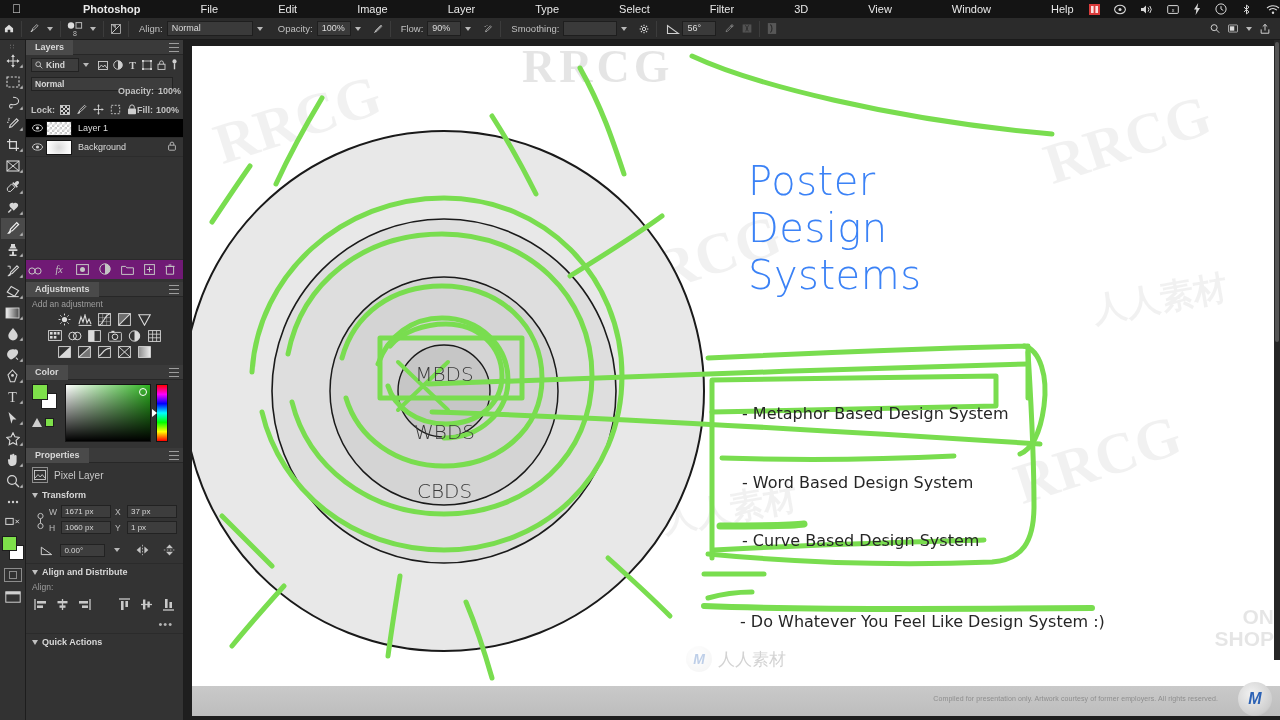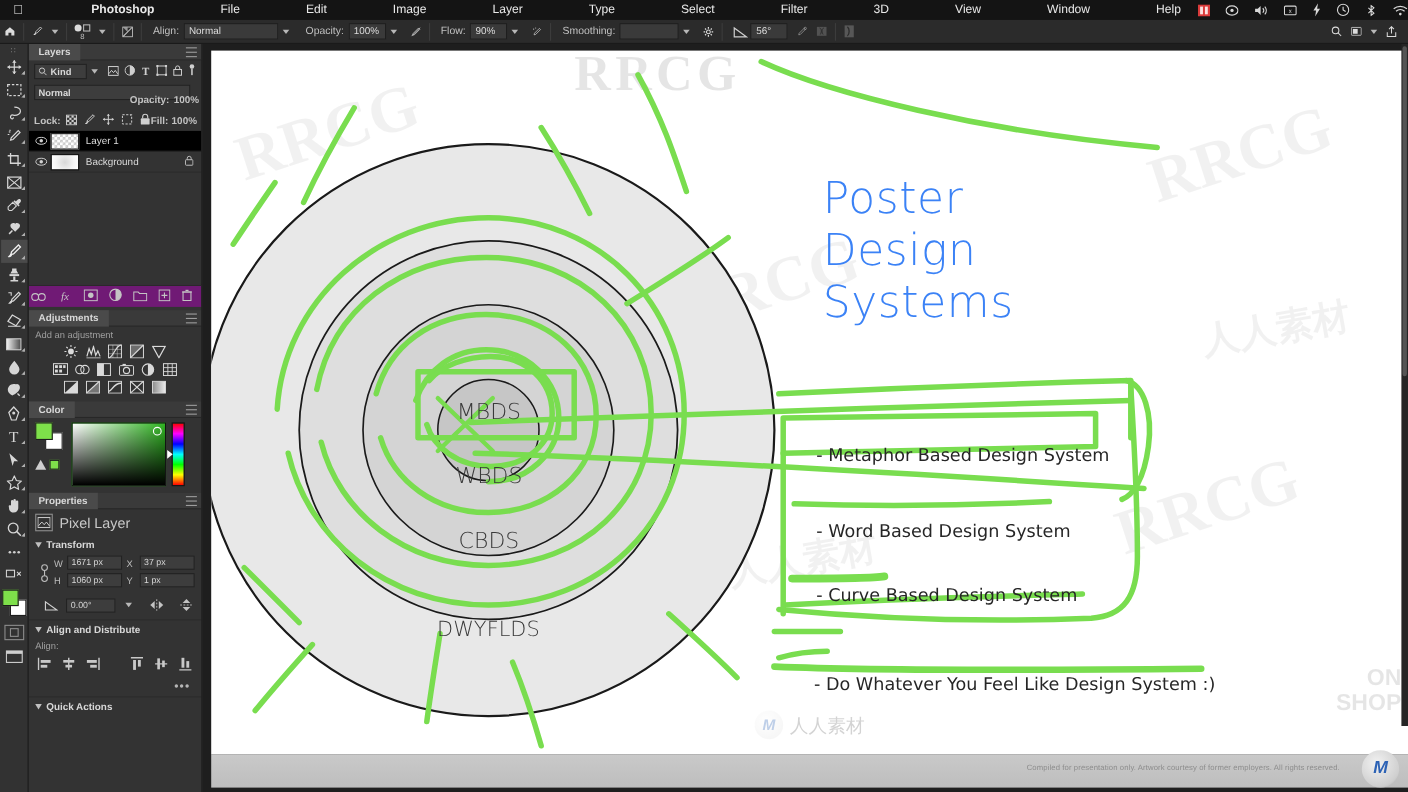--- a/index.html
+++ b/index.html
@@ -173,21 +173,21 @@
     width: 12px; height: 58px; border:1px solid #141414; position:relative;
     background: linear-gradient(to bottom,#ff0000,#ff00ff,#0000ff,#00ffff,#00ff00,#ffff00,#ff0000);
   }
   .cp-hue .ptr {
     position:absolute; left:-5px; top:24px;
     width:0;height:0;border-top:4px solid transparent;border-bottom:4px solid transparent;border-left:5px solid #ffffff;
   }
 
   .prop-head { display:flex; align-items:center; padding: 4px 6px; gap:6px; }
   .prop-thumb { width:16px;height:16px;border:1px solid #8e8e8e; display:flex;align-items:center;justify-content:center; }
-  .prop-label { font-size:13px; color:#c9c9c9; }
+  .prop-label { font-size:10px; color:#c9c9c9; }
 
   .disc { display:flex; align-items:center; gap:4px; padding: 3px 6px; }
   .disc .chev { width:0;height:0;border-left:3.5px solid transparent;border-right:3.5px solid transparent;border-top:5px solid #c0c0c0; }
 
   .xform { padding: 2px 6px 4px 10px; display:flex; align-items:center; gap:4px; }
   .xform .link { width:10px; display:flex;flex-direction:column;align-items:center;color:#bdbdbd; font-size:8px; }
   .xf-grid { flex:1; }
   .xf-row { display:flex; align-items:center; gap:4px; margin-bottom:3px; }
   .xf-tag { font-size:8.5px; color:#bdbdbd; width:8px; }
   .xf-in {
@@ -1141,21 +1141,20 @@
 
       <div class="title-block">
         <div>Poster</div>
         <div>Design</div>
         <div>Systems</div>
       </div>
 
       <div class="ringlabel" style="left:180px;top:316px;width:145px;font-size:20px;">MBDS</div>
       <div class="ringlabel" style="left:180px;top:374px;width:145px;font-size:20px;">WBDS</div>
       <div class="ringlabel" style="left:180px;top:433px;width:145px;font-size:20px;">CBDS</div>
-      <div class="ringlabel" style="left:162px;top:515px;width:180px;font-size:19px;">DWYFLDS</div>
 
       <div class="listitem" style="left:550px;top:358px">- Metaphor Based Design System</div>
       <div class="listitem" style="left:550px;top:427px">- Word Based Design System</div>
       <div class="listitem" style="left:548px;top:566px">- Do Whatever You Feel Like Design System :)</div>
       <div class="listitem" style="left:550px;top:485px">- Curve Based Design System</div>
 
       <div class="wm-logo">
         <span class="circ">M</span>
         <span class="cn">人人素材</span>
       </div>

